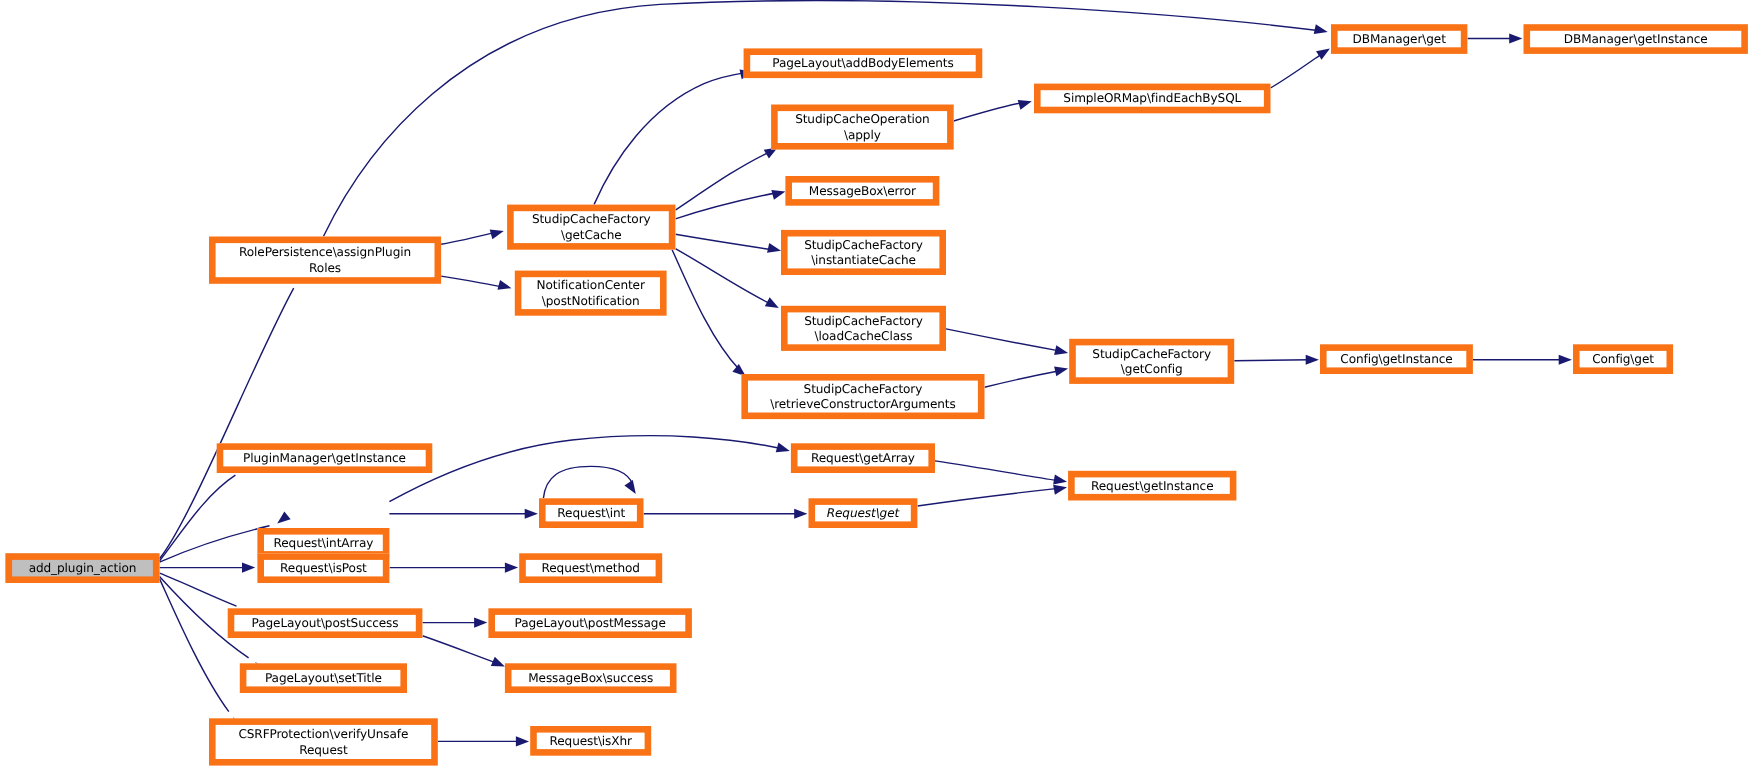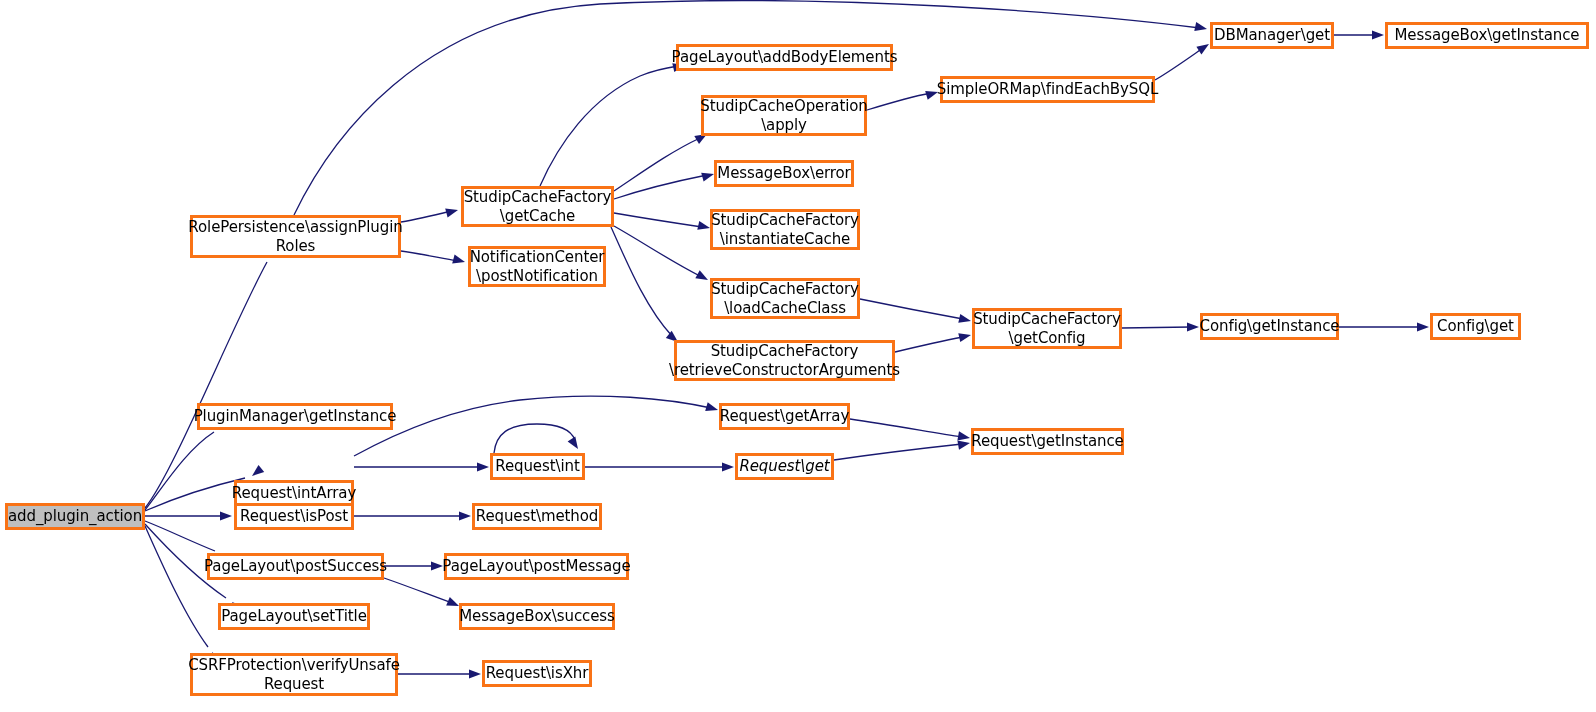--- a/index.html
+++ b/index.html
@@ -1,22 +1,22 @@
 <!DOCTYPE html>
 <html><head>
 <meta charset="utf-8">
 <title>Call Graph</title>
 <style>
   html,body{margin:0;padding:0;background:#ffffff;}
   #canvas{position:relative;width:1596px;height:712px;background:#ffffff;
           font-family:"DejaVu Sans","Liberation Sans",sans-serif;}
   svg#edges{position:absolute;left:0;top:0;width:1596px;height:712px;}
-  .node{position:absolute;box-sizing:border-box;border:3px solid #f97316;
+  .node{position:absolute;box-sizing:border-box;border:6px solid #f97316;
         background:#ffffff;display:flex;align-items:center;justify-content:center;
-        text-align:center;color:#000000;font-size:15px;line-height:1.22;
+        text-align:center;color:#000000;font-size:11px;line-height:1.22;
         letter-spacing:-0.1px;white-space:pre-line;}
   .node.root{background:#bfbfbf;}
   .edge{fill:none;stroke:#191970;stroke-width:1.3px;}
   .arrowhead{fill:#191970;stroke:none;}
 </style>
 </head>
 <body>
 
 <div id="canvas">
   <svg id="edges" viewBox="0 0 1596 712">
@@ -118,16 +118,16 @@
       <div class="node" style="left: 674px; top: 340px; width: 221px; height: 41px;">StudipCacheFactory
 \retrieveConstructorArguments</div>
       <div class="node" style="left: 719px; top: 403px; width: 131px; height: 27px;">Request\getArray</div>
       <div class="node" style="left: 735px; top: 453px; width: 99px; height: 27px; font-style: italic;">Request\get</div>
       <div class="node" style="left: 940px; top: 76px; width: 215px; height: 27px; text-align: center;">SimpleORMap\findEachBySQL</div>
       <div class="node" style="left: 972px; top: 308px; width: 150px; height: 41px;">StudipCacheFactory
 \getConfig</div>
       <div class="node" style="left: 971px; top: 428px; width: 153px; height: 27px;">Request\getInstance</div>
       <div class="node" style="left: 1210px; top: 22px; width: 124px; height: 27px;">DBManager\get</div>
       <div class="node" style="left: 1200px; top: 313px; width: 139px; height: 27px;">Config\getInstance</div>
-      <div class="node" style="left: 1385px; top: 22px; width: 204px; height: 27px;">MessageBox\getInstance</div>
+      <div class="node" style="left: 1385px; top: 22px; width: 204px; height: 27px;">DBManager\getInstance</div>
       <div class="node" style="left: 1430px; top: 313px; width: 91px; height: 27px;">Config\get</div>
     </div>
 </div>
 
 </body></html>

